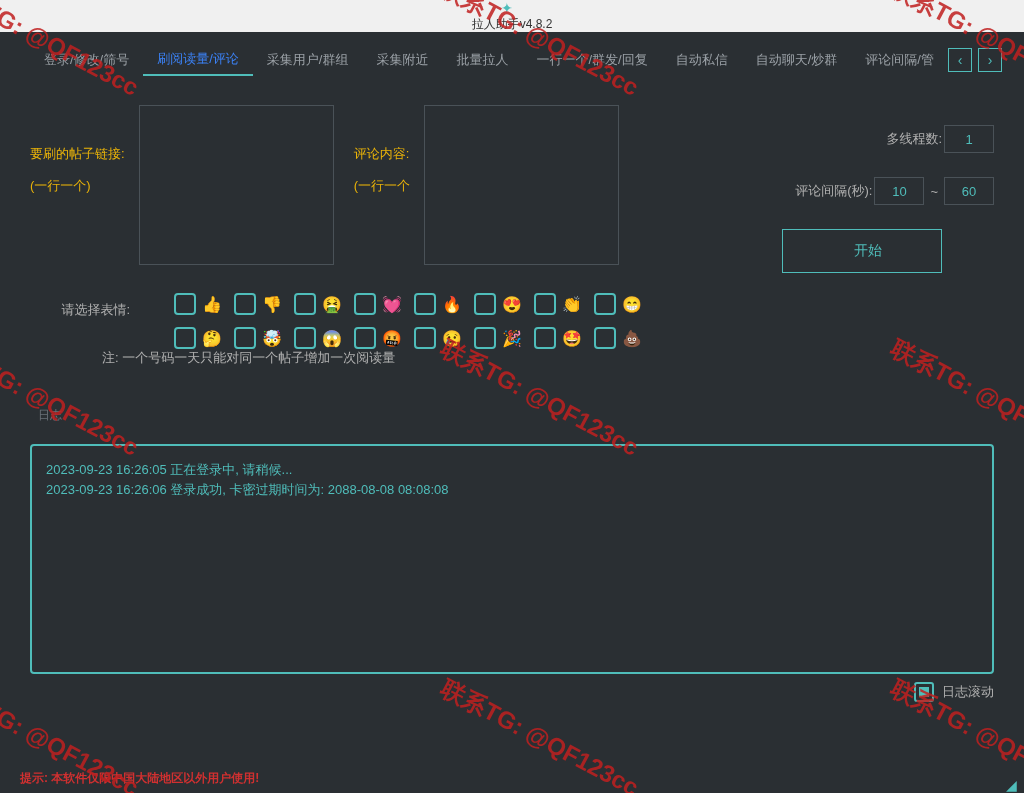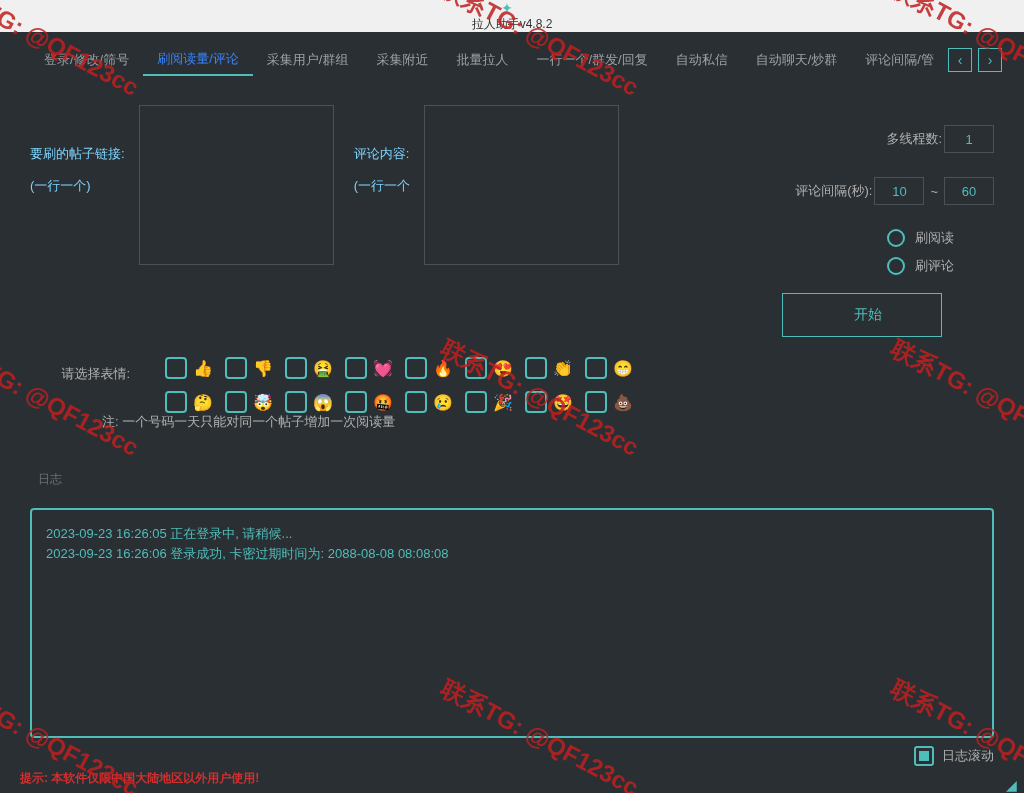--- a/index.html
+++ b/index.html
@@ -99,21 +99,21 @@
       align-items: flex-start;
     }
     .col-left {
       display: flex;
       gap: 14px;
       align-items: flex-start;
     }
     .label-block {
       padding-top: 40px;
       font-size: 13px;
-      color: #7dd3fc;
+      color: #eab308;
     }
     .label-block div { margin-bottom: 14px; }
     .textarea-box {
       width: 195px;
       height: 160px;
       border: 1px solid #4a5258;
       background: #2a2f33;
     }
     .params {
       margin-left: auto;
@@ -163,21 +163,21 @@
       border: 1px solid #4fbdba;
       background: transparent;
       color: #4fbdba;
       font-size: 14px;
       cursor: pointer;
       margin-left: 58px;
       padding-left: 12px;
     }
     .emoji-section {
       display: flex;
-      gap: 35px;
+      gap: 44px;
       margin-top: 20px;
       align-items: flex-start;
     }
     .emoji-label {
       padding-top: 8px;
       width: 100px;
       text-align: right;
     }
     .emoji-grid {
       display: flex;
@@ -329,30 +329,20 @@
           <div class="param-row">
             <span class="param-label">多线程数:</span>
             <input class="param-input" value="1" style="">
           </div>
           <div class="param-row">
             <span class="param-label">评论间隔(秒):</span>
             <input class="param-input" value="10" style="">
             <span class="tilde">~</span>
             <input class="param-input" value="60" style="">
           </div>
-          <div class="radio-group">
-            <div class="radio-item">
-              <div class="radio-circle"></div>
-              <span>刷阅读</span>
-            </div>
-            <div class="radio-item">
-              <div class="radio-circle"></div>
-              <span>刷评论</span>
-            </div>
-          </div>
           <button class="start-btn">开始</button>
         </div>
       </div>
 
       <div class="emoji-section">
         <div class="emoji-label">请选择表情:</div>
         <div class="emoji-grid">
           <div class="emoji-row">
             <div class="emoji-cell">
                 <div class="checkbox"></div>

